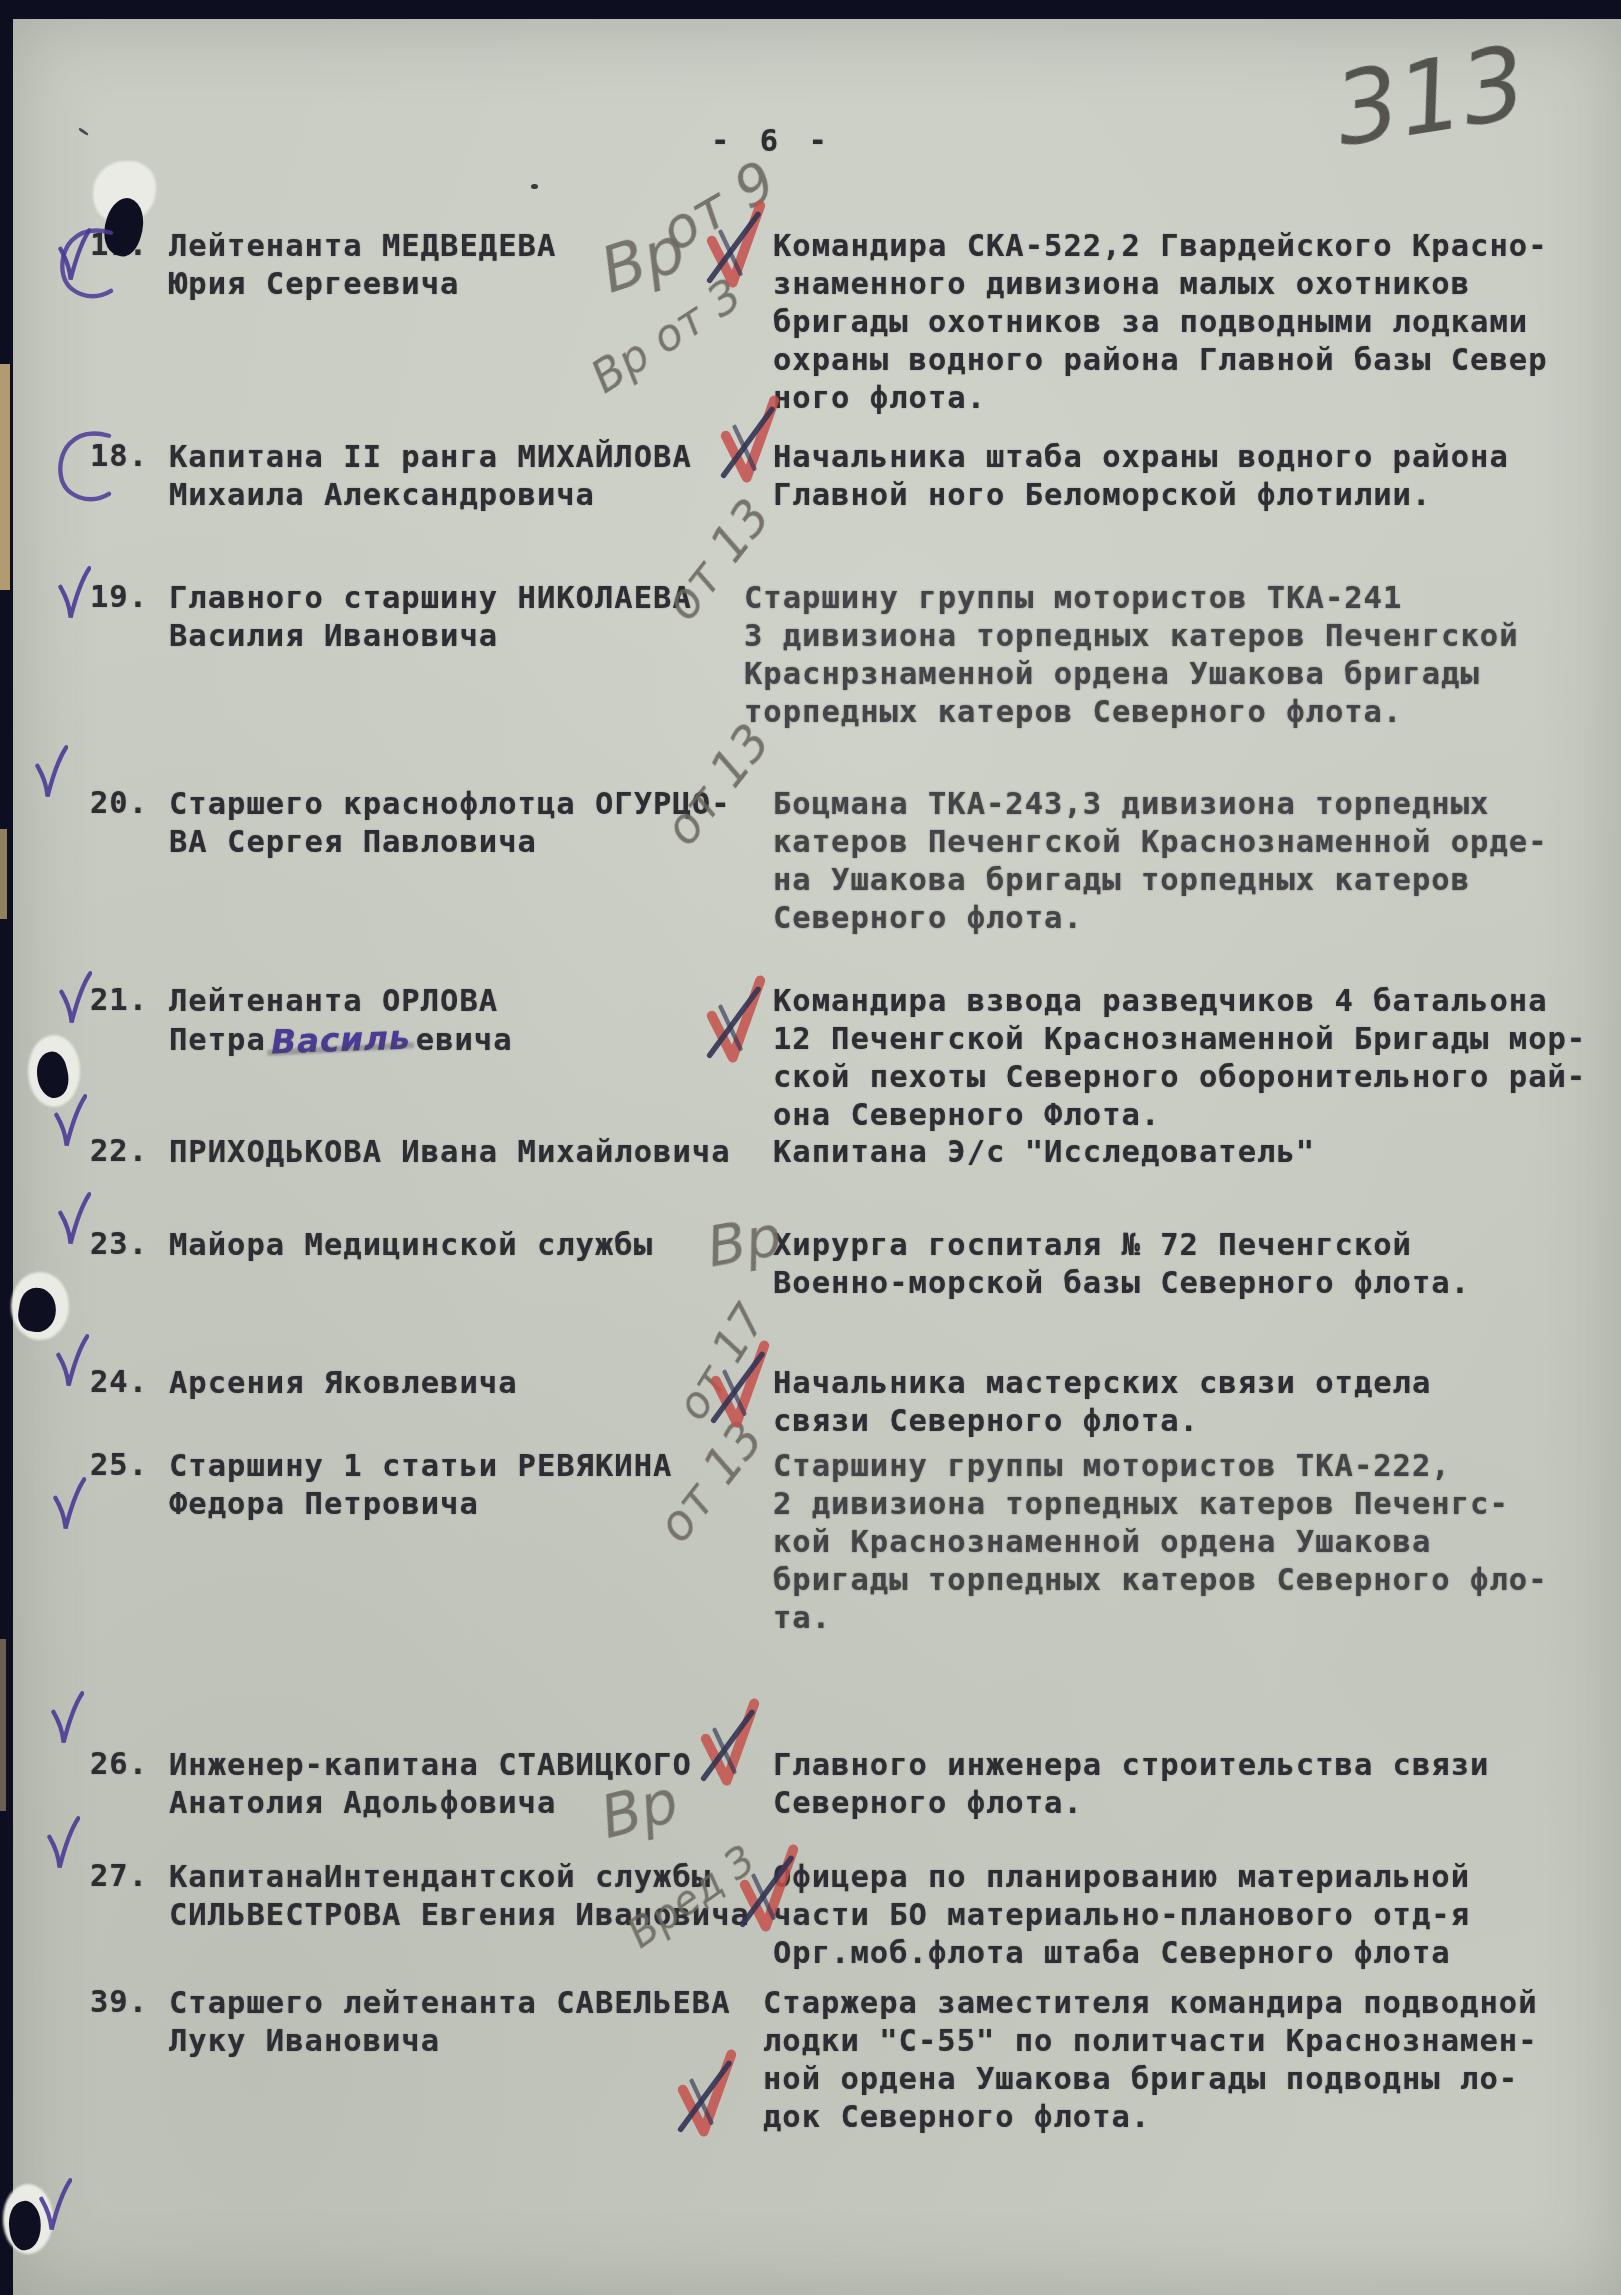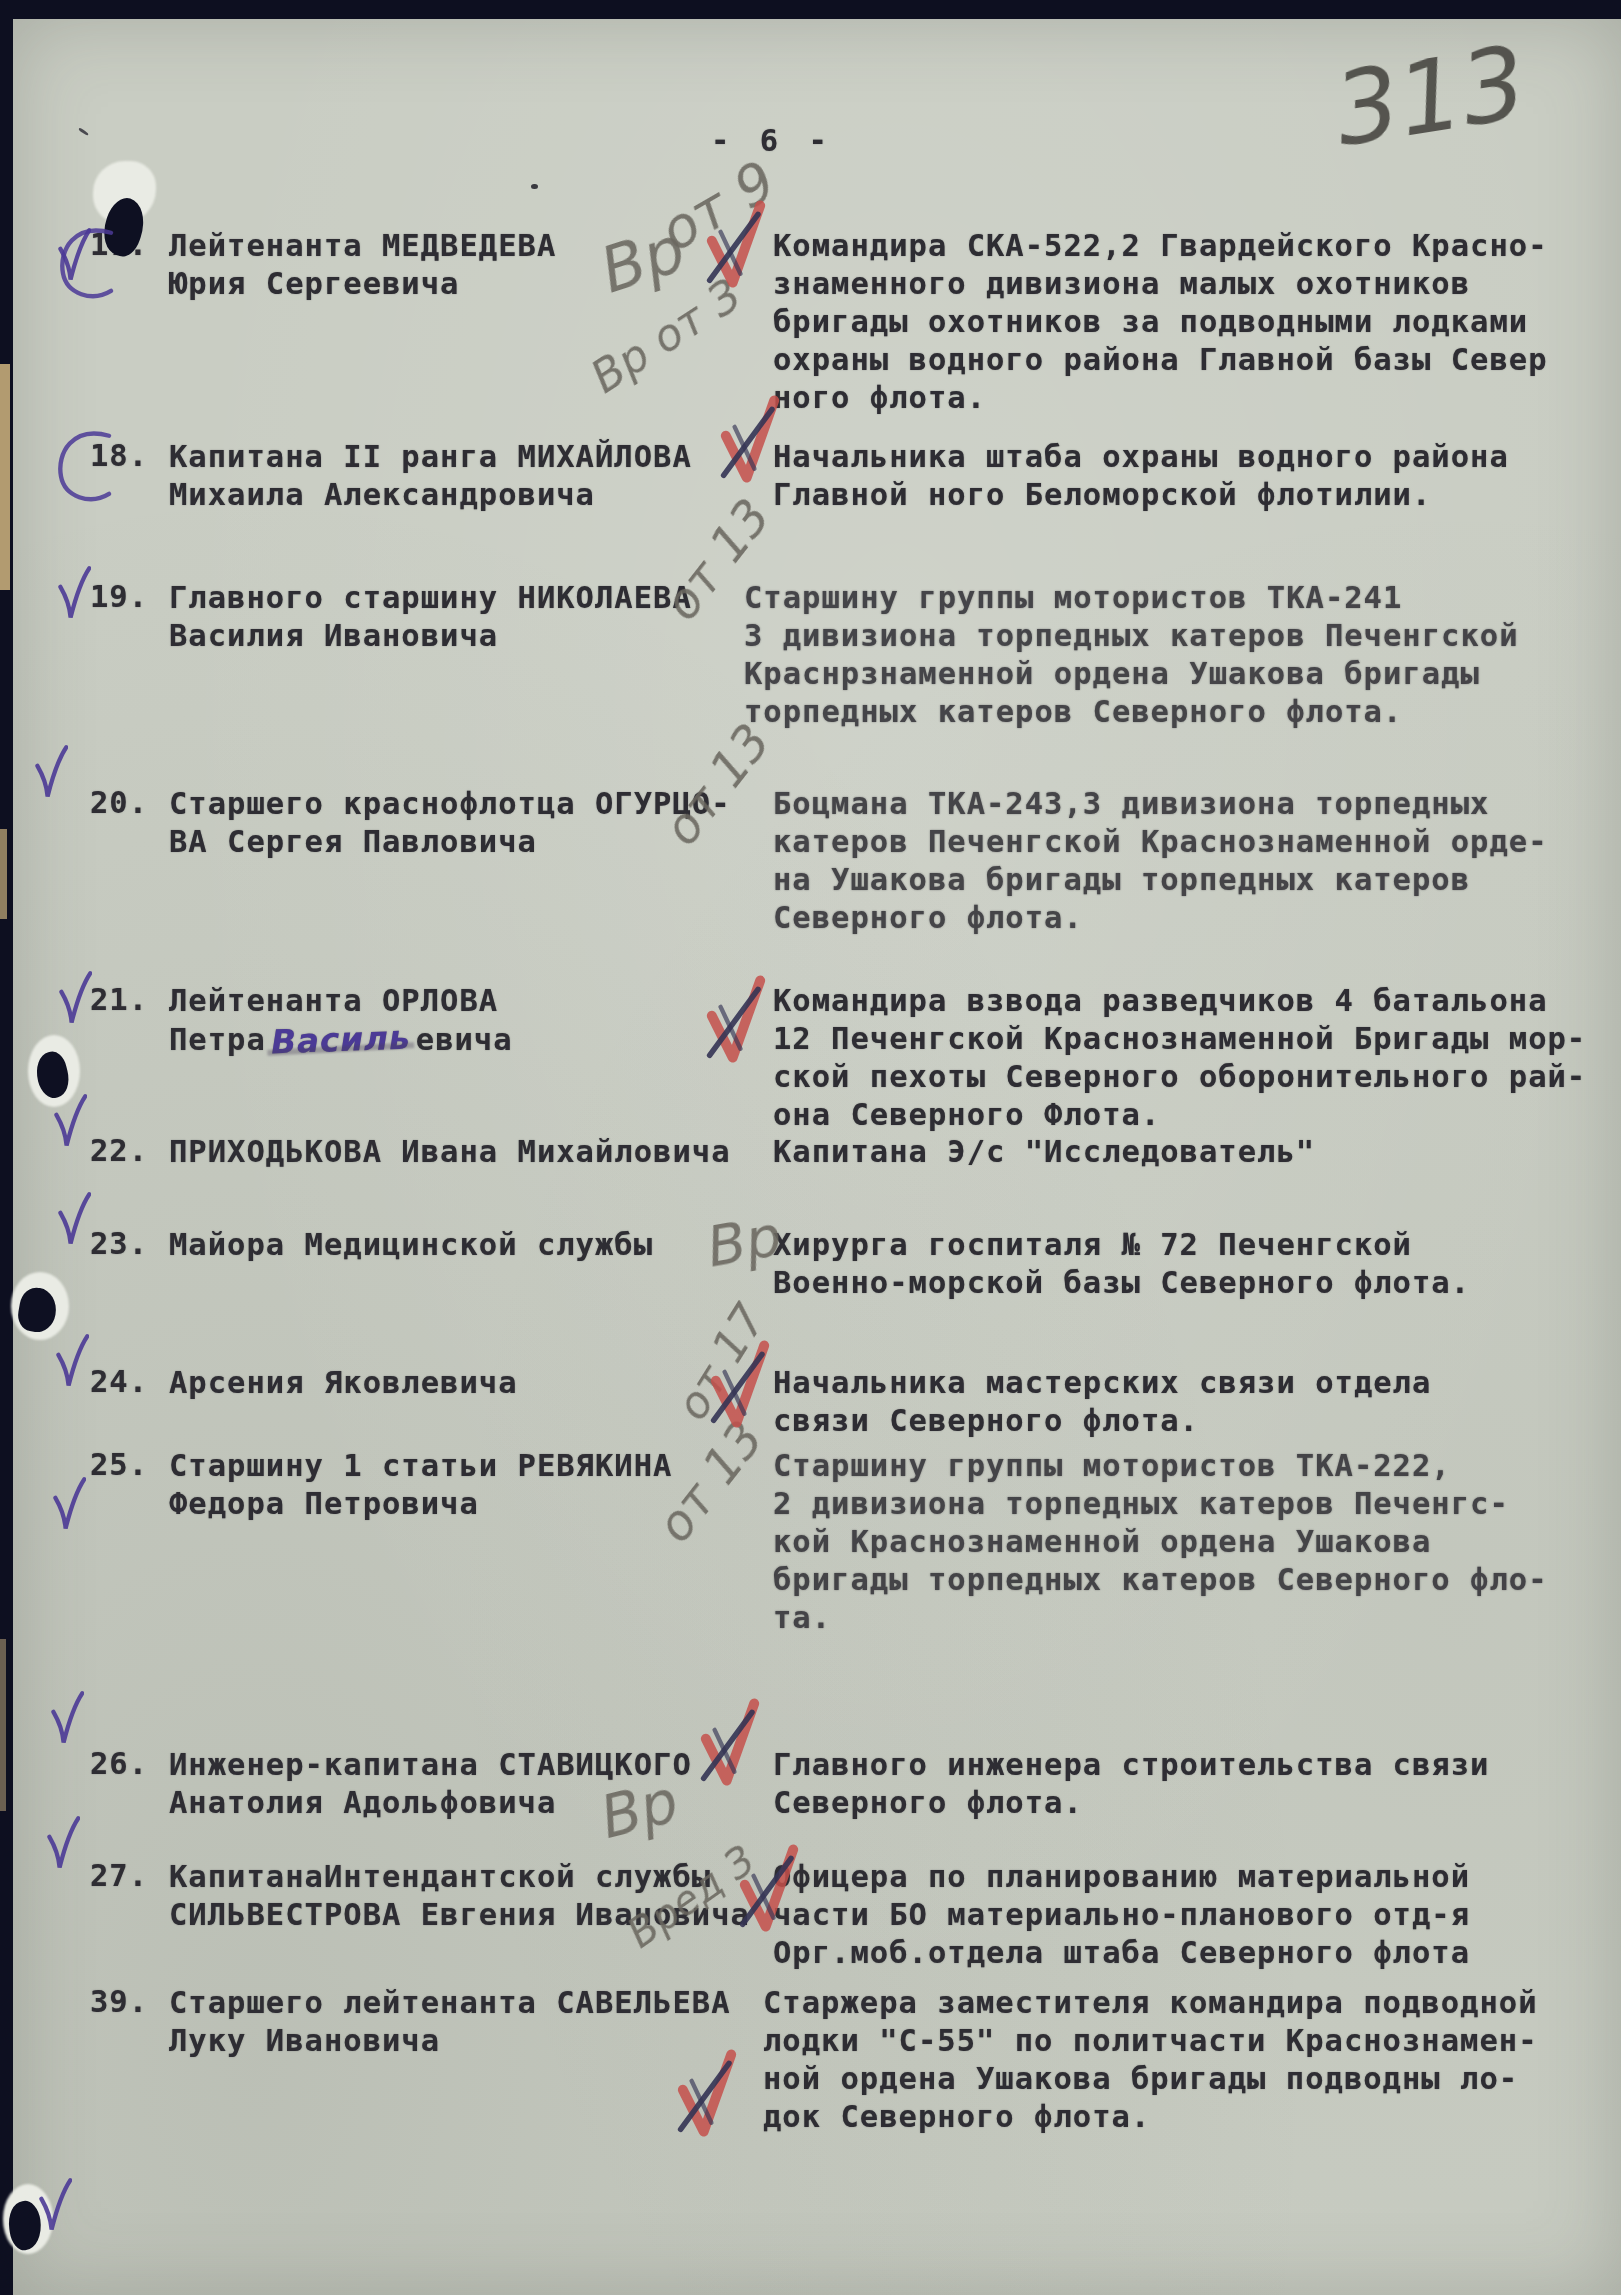--- a/index.html
+++ b/index.html
@@ -102,21 +102,21 @@
     <div class="rightcol faint"><div class="tline">Старшину группы мотористов ТКА-222,</div><div class="tline">2 дивизиона торпедных катеров Печенгс-</div><div class="tline">кой Краснознаменной ордена Ушакова</div><div class="tline">бригады торпедных катеров Северного фло-</div><div class="tline">та.</div></div>
   </div>
     <div class="row typed" style="top: 1746px;">
     <span class="num">26.</span>
     <div class="leftcol"><div class="tline">Инженер-капитана СТАВИЦКОГО</div><div class="tline">Анатолия Адольфовича</div></div>
     <div class="rightcol"><div class="tline">Главного инженера строительства связи</div><div class="tline">Северного флота.</div></div>
   </div>
     <div class="row typed" style="top: 1858px;">
     <span class="num">27.</span>
     <div class="leftcol"><div class="tline">КапитанаИнтендантской службы</div><div class="tline">СИЛЬВЕСТРОВА Евгения Ивановича</div></div>
-    <div class="rightcol"><div class="tline">Офицера по планированию материальной</div><div class="tline">части БО материально-планового отд-я</div><div class="tline">Орг.моб.отдела штаба Северного флота</div></div>
+    <div class="rightcol"><div class="tline">Офицера по планированию материальной</div><div class="tline">части БО материально-планового отд-я</div><div class="tline">Орг.моб.флота штаба Северного флота</div></div>
   </div>
     <div class="row typed" style="top: 1984px;">
     <span class="num">39.</span>
     <div class="leftcol"><div class="tline">Старшего лейтенанта САВЕЛЬЕВА</div><div class="tline">Луку Ивановича</div></div>
     <div class="rightcol" style="left: 763px;"><div class="tline">Старжера заместителя командира подводной</div><div class="tline">лодки "С-55" по политчасти Краснознамен-</div><div class="tline">ной ордена Ушакова бригады подводны ло-</div><div class="tline">док Северного флота.</div></div>
   </div>
   </div>
 
 <div class="artifact holeLight" style="left:93px;top:161px;width:63px;height:63px;border-radius:50% 40% 55% 45%;"></div>
 <div class="artifact holeDark" style="left:105px;top:198px;width:38px;height:58px;border-radius:46% 62% 40% 58%;transform:rotate(18deg);"></div>

